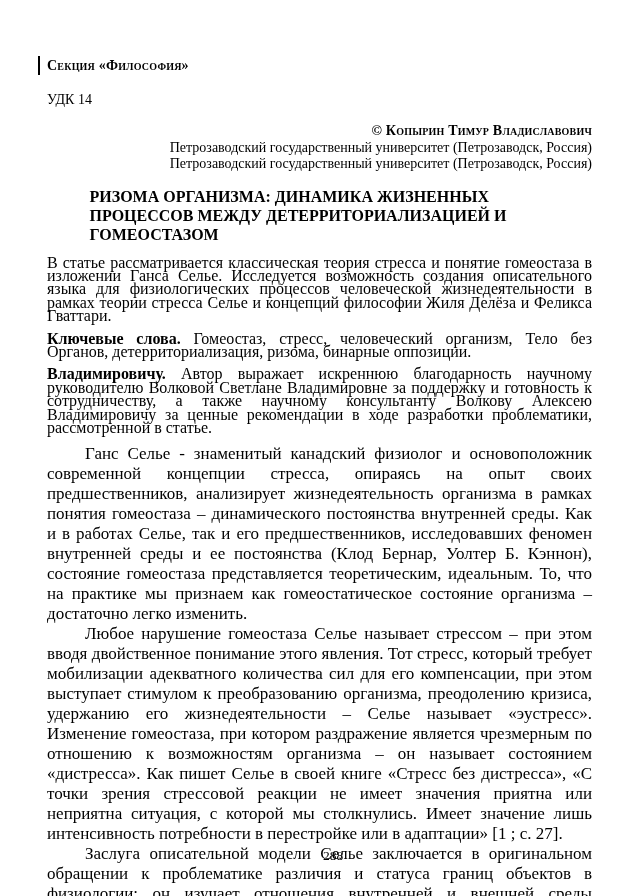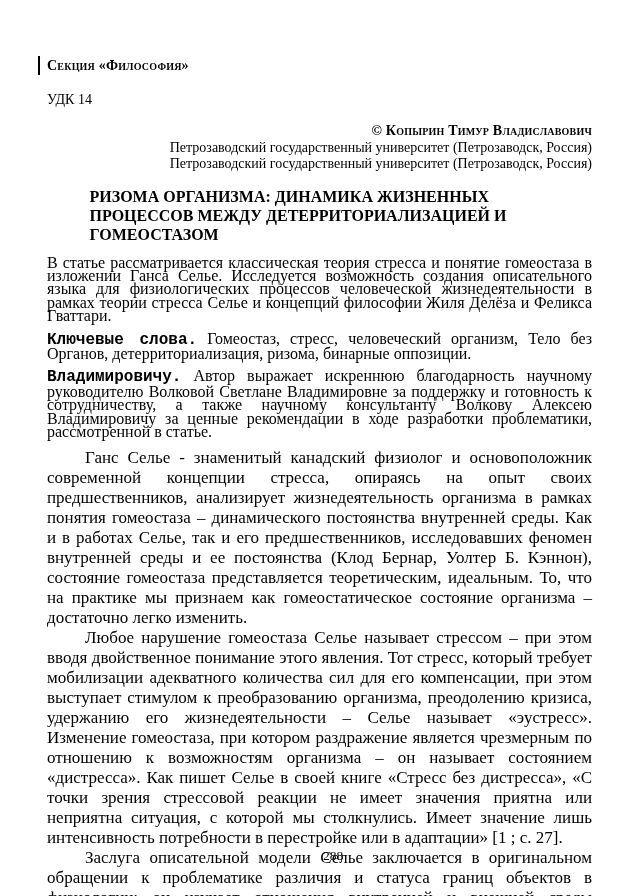--- a/index.html
+++ b/index.html
@@ -57,21 +57,21 @@
     font-weight: bold;
     line-height: 19px;
   }
   .meta {
     margin: 12px 0 0 0;
     font-size: 16px;
     line-height: 13.4px;
     text-align: justify;
   }
   .meta + .meta { margin-top: 9px; }
-  .meta b { font-weight: bold; font-family: Liberation Mono, monospace; }
+  .meta b { font-weight: bold; }
   .article-body {
     margin-top: 10px;
   }
   .body-para {
     margin: 0;
     font-size: 17px;
     line-height: 20px;
     text-align: justify;
     text-indent: 38px;
   }

